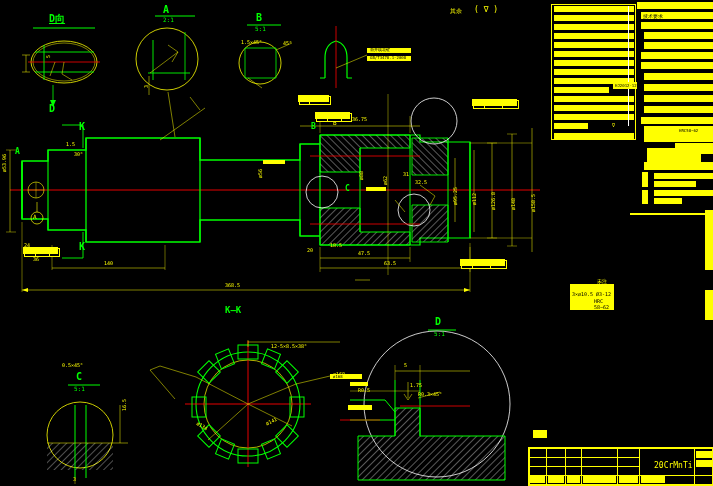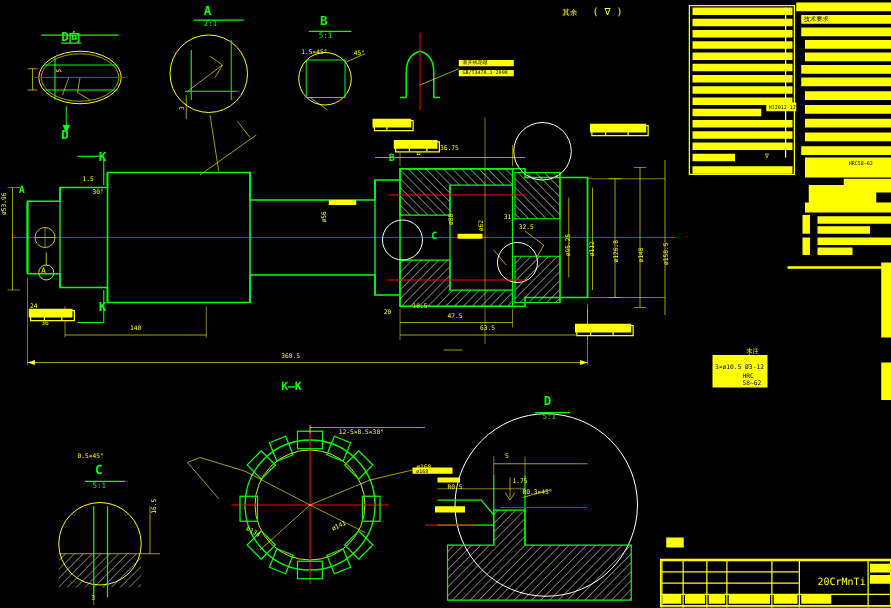--- a/index.html
+++ b/index.html
@@ -231,21 +231,21 @@
     <path d="M418 398 L440 392" stroke="#ffff00" stroke-width="0.5"></path>
     <line x1="350" y1="391" x2="420" y2="391" stroke="#ffff00" stroke-width="0.4"></line>
   </g>
 
   <g>
     <path d="M355 280 L370 280" stroke="#ffff00" stroke-width="0.5"></path>
     <path d="M592 290 L600 283" stroke="#ffff00" stroke-width="0.5"></path>
   </g>
 </svg>
 
-<div class="glbl viewtag" style="left:49px;top:26px;text-decoration:underline;">D向</div>
+<div class="glbl viewtag" style="left:49px;top:14px;text-decoration:underline;">D向</div>
 <div class="glbl viewtag" style="left:163px;top:5px;">A</div>
 <div class="glbl scaletag" style="left:163px;top:17px;">2:1</div>
 <div class="glbl viewtag" style="left:256px;top:13px;">B</div>
 <div class="glbl scaletag" style="left:255px;top:26px;">5:1</div>
 <div class="glbl viewtag" style="left:49px;top:104px;">D</div>
 <div class="glbl viewtag" style="left:79px;top:122px;">K</div>
 <div class="glbl viewtag" style="left:79px;top:242px;">K</div>
 <div class="glbl viewtag" style="left:225px;top:306px;font-size:9px;">K—K</div>
 <div class="glbl viewtag" style="left:76px;top:372px;">C</div>
 <div class="glbl scaletag" style="left:74px;top:386px;">5:1</div>

